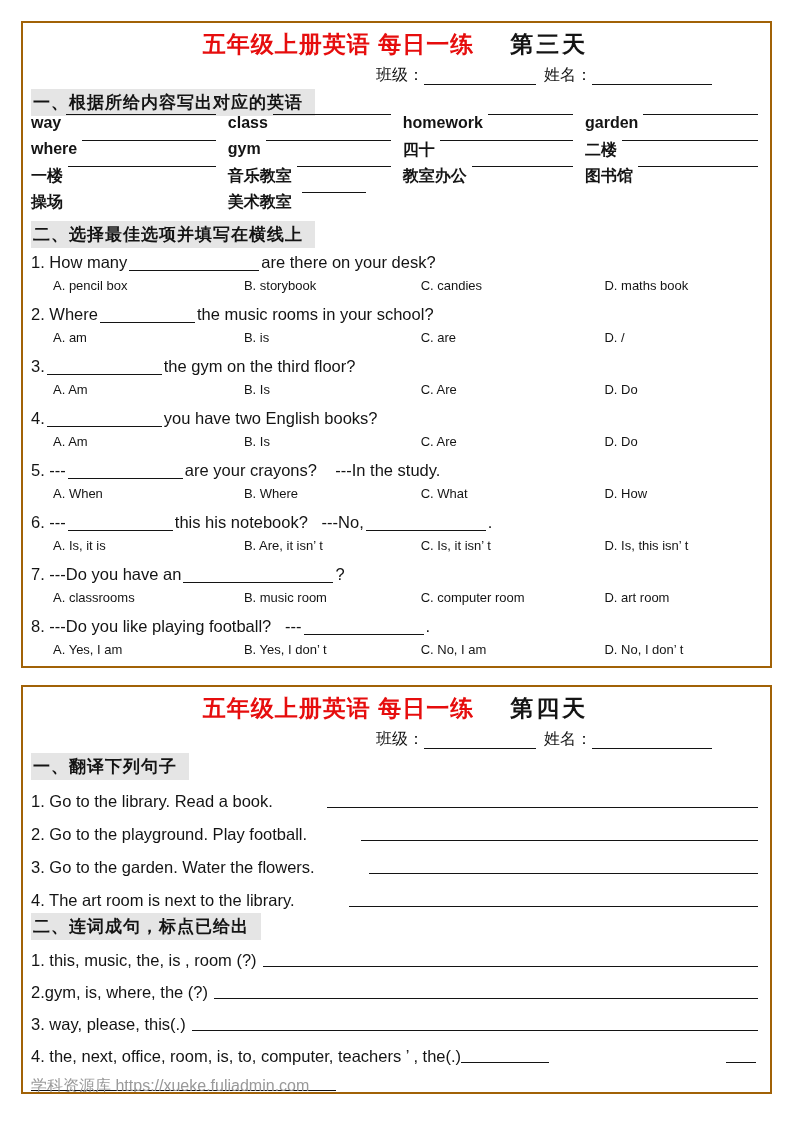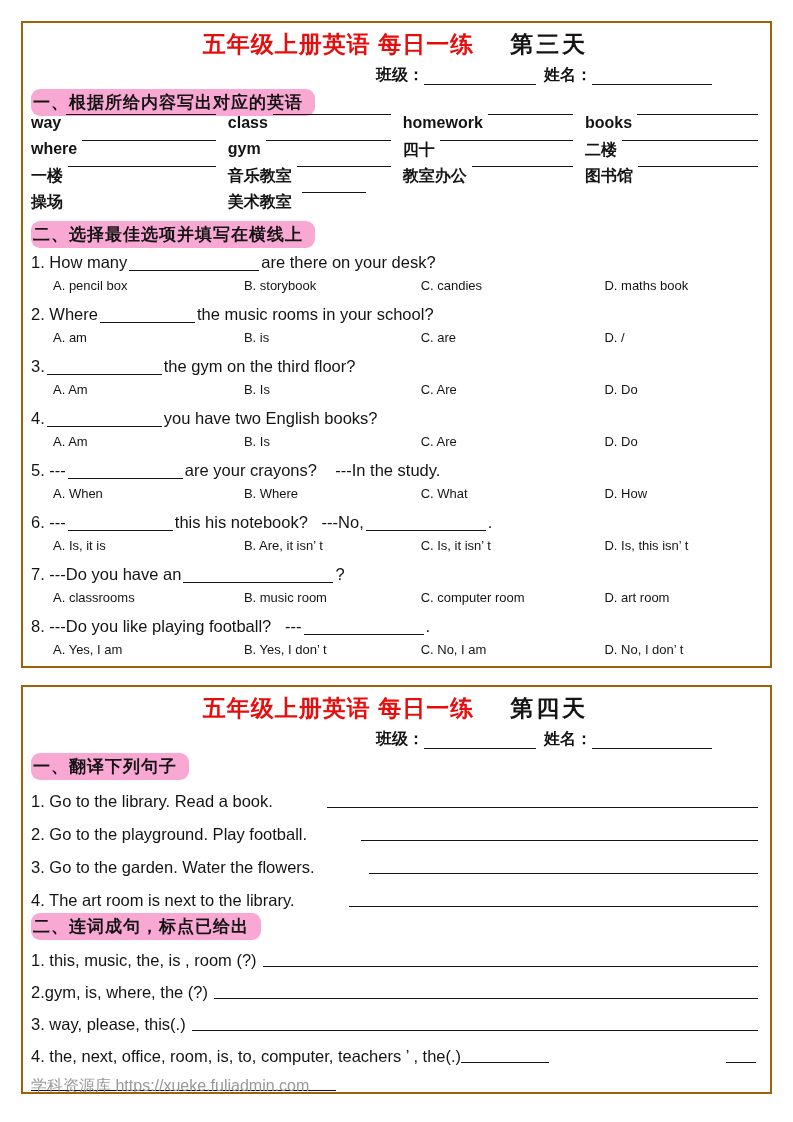--- a/index.html
+++ b/index.html
@@ -18,33 +18,33 @@
 
   .card-title {
     display: flex; justify-content: center; align-items: baseline; gap: 36px;
     font-size: 23px; font-weight: 700; margin-top: 2px; height: 32px;
   }
   .title-red { color: #e60d0d; letter-spacing: 1px; }
   .title-day { color: #141414; letter-spacing: 3px; }
 
   .id-row {
     display: flex; align-items: flex-end; margin-left: 345px;
-    font-size: 16px; font-weight: 700; height: 25px;
+    font-size: 16px; font-weight: 400; height: 25px;
   }
   .id-row .blank { margin-bottom: 1px; }
 
   .blank {
     display: inline-block; border-bottom: 1.5px solid #141414; height: 14px;
     vertical-align: baseline;
   }
 
   .sec-row { height: 28px; padding-top: 3px; }
   .sec-hl {
-    display: inline-block; background: #f9a8d4; font-weight: 700;
-    font-size: 17px; padding: 2px 12px 2px 2px; letter-spacing: 1px; border-radius: 9px;
+    display: inline-block; background: #e5e5e5; font-weight: 700;
+    font-size: 17px; padding: 2px 12px 2px 2px; letter-spacing: 1px;
   }
 
   .vocab { display: grid; grid-template-columns: 27% 24% 25% 24%; }
   .vcell {
     display: flex; align-items: flex-start; height: 26px; font-size: 16px;
     font-weight: 700; padding-right: 12px;
   }
   .vcell:nth-child(4n) { padding-right: 2px; }
   .vcell .u { flex: 1 1 auto; border-bottom: 1.5px solid #141414; margin: 0 0 2px 5px; }
   .vcell .u-none { border: 0; }
@@ -104,21 +104,21 @@
       </div>
     <div class="vcell">
         <span>class</span>
         <span class="u"></span>
       </div>
     <div class="vcell">
         <span>homework</span>
         <span class="u"></span>
       </div>
     <div class="vcell">
-        <span>books</span>
+        <span>garden</span>
         <span class="u"></span>
       </div>
     <div class="vcell">
         <span>where</span>
         <span class="u"></span>
       </div>
     <div class="vcell">
         <span>gym</span>
         <span class="u"></span>
       </div>

